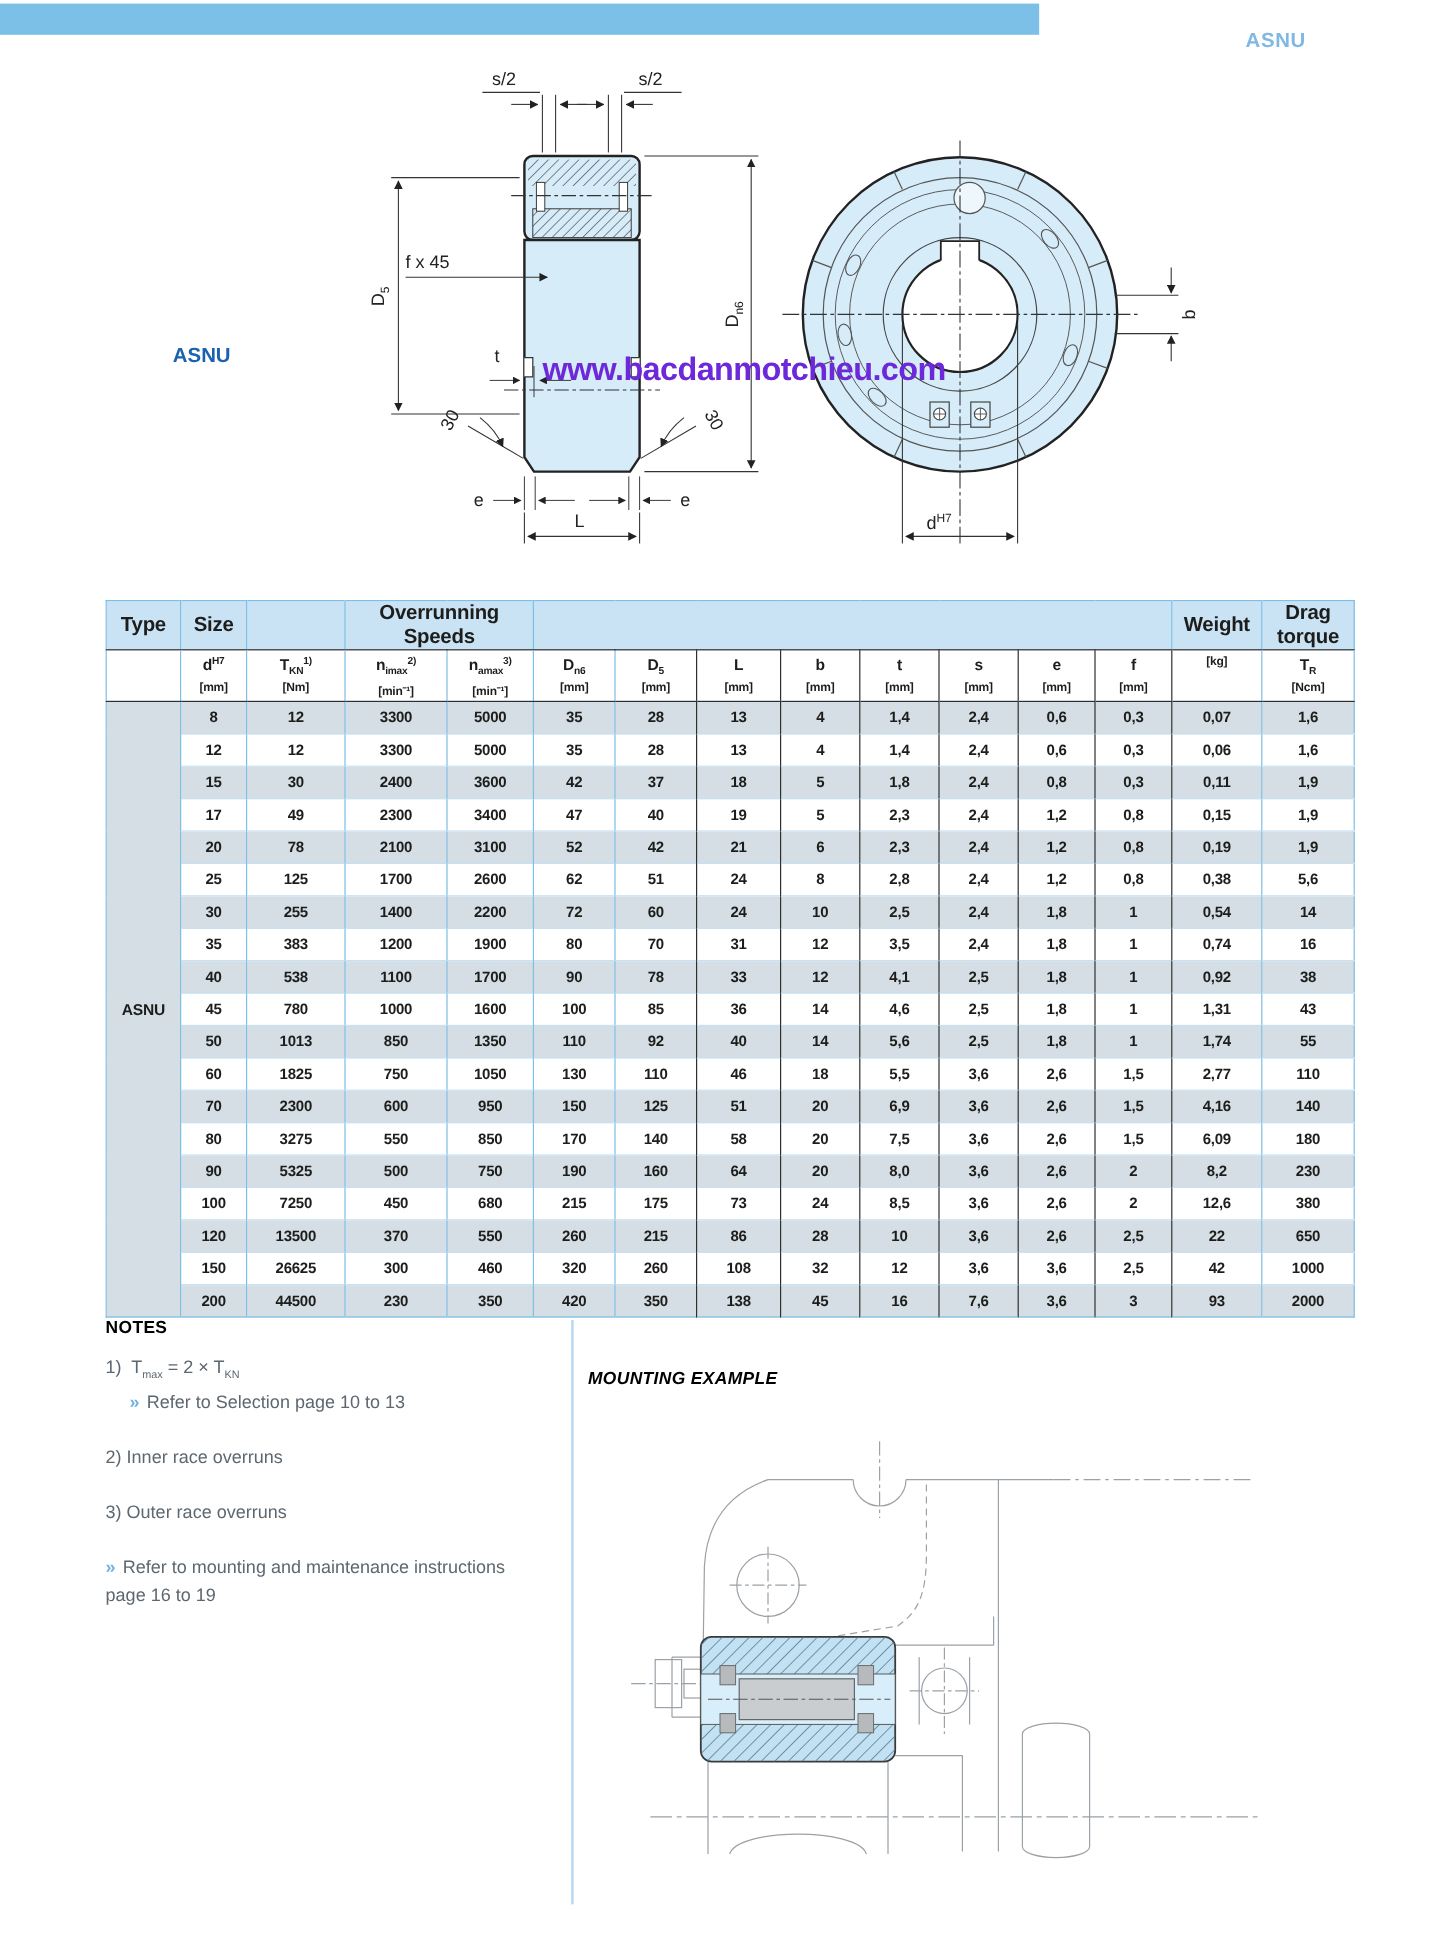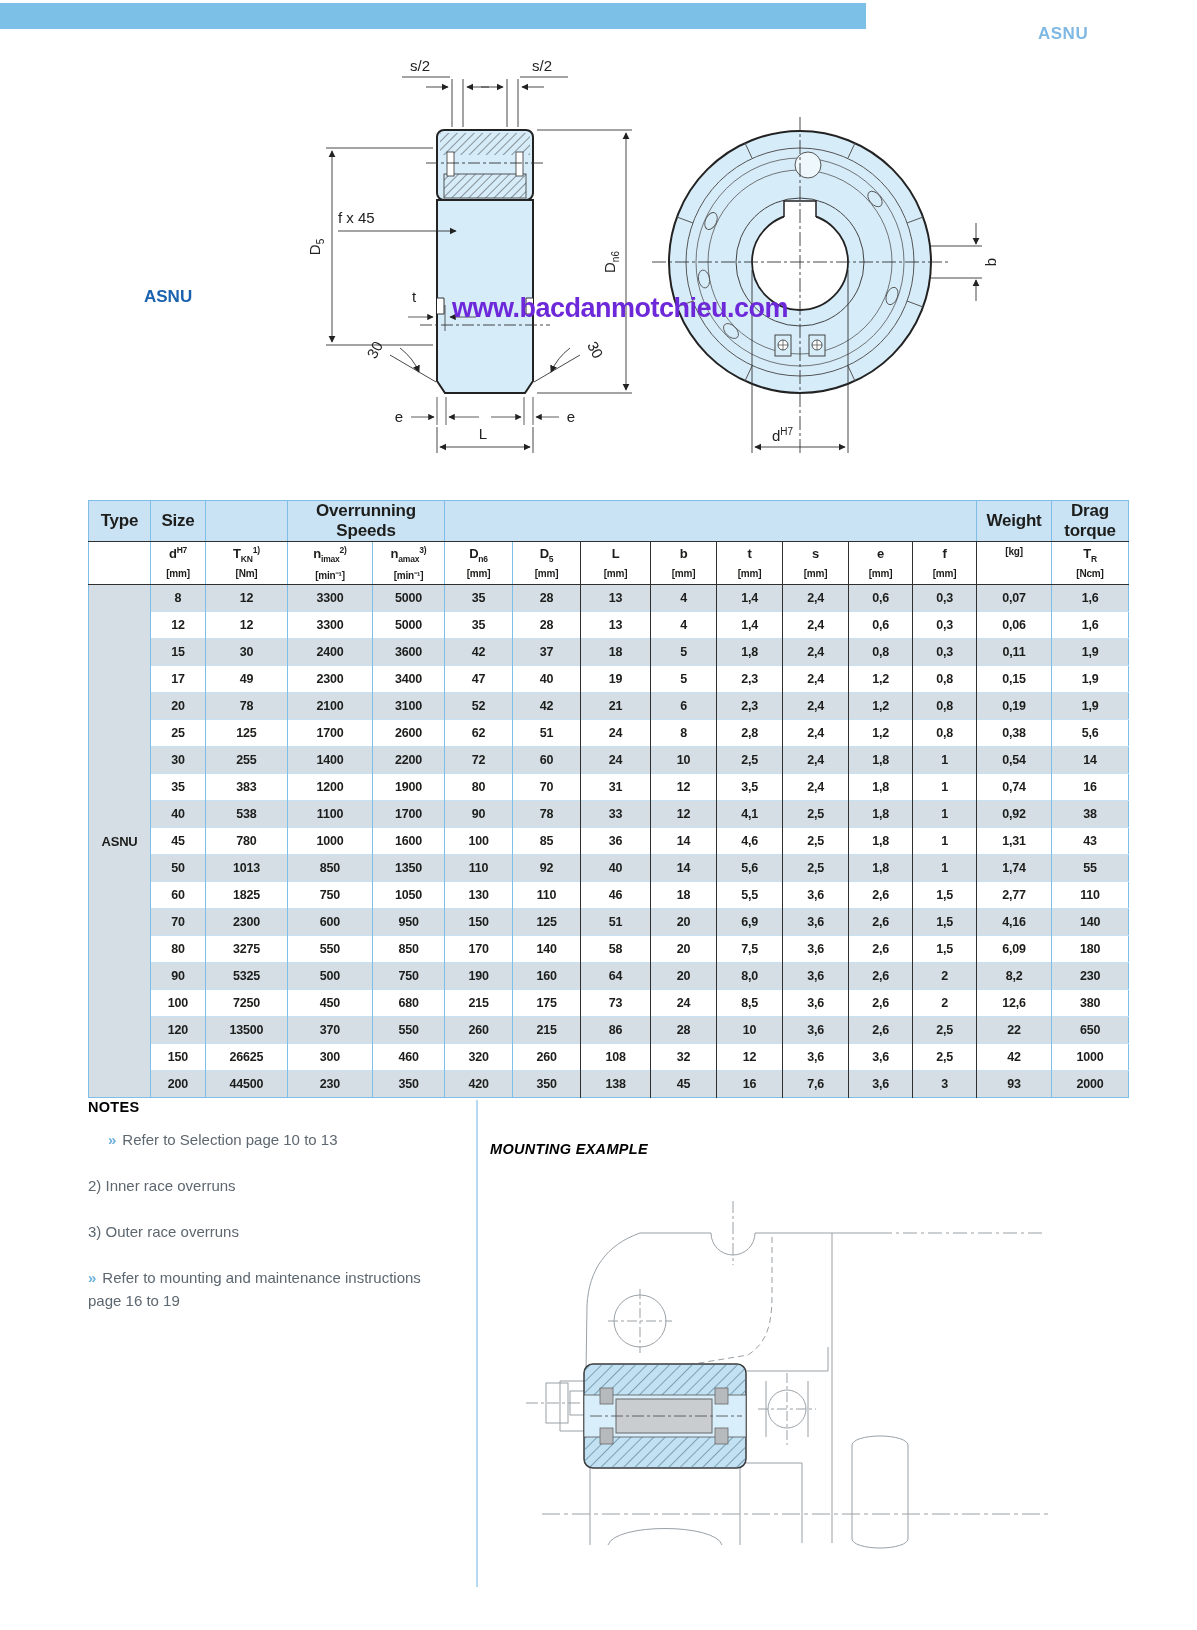--- a/index.html
+++ b/index.html
@@ -595,20 +595,21 @@
         <td class="bd">3,6</td>
         <td class="bd">3</td>
         <td class="bd">93</td>
         <td class="bl">2000</td>
       </tr>
     </tbody>
 </table>
 
 <div class="notes">
   <div class="sec-head">NOTES</div>
+  <p><span>1)</span>&nbsp; <span>T</span><sub>max</sub><span> = 2 × T</span><sub>KN</sub></p>
   <p class="ref"><span class="chev">»</span><span>Refer to Selection page 10 to 13</span></p>
   <p class="gap">2) Inner race overruns</p>
   <p class="gap">3) Outer race overruns</p>
   <p class="gap"><span class="chev">»</span><span>Refer to mounting and maintenance instructions</span></p>
   <p>page 16 to 19</p>
 </div>
 
 <div class="divider"></div>
 
 <div class="mount-head sec-head">MOUNTING EXAMPLE</div>

